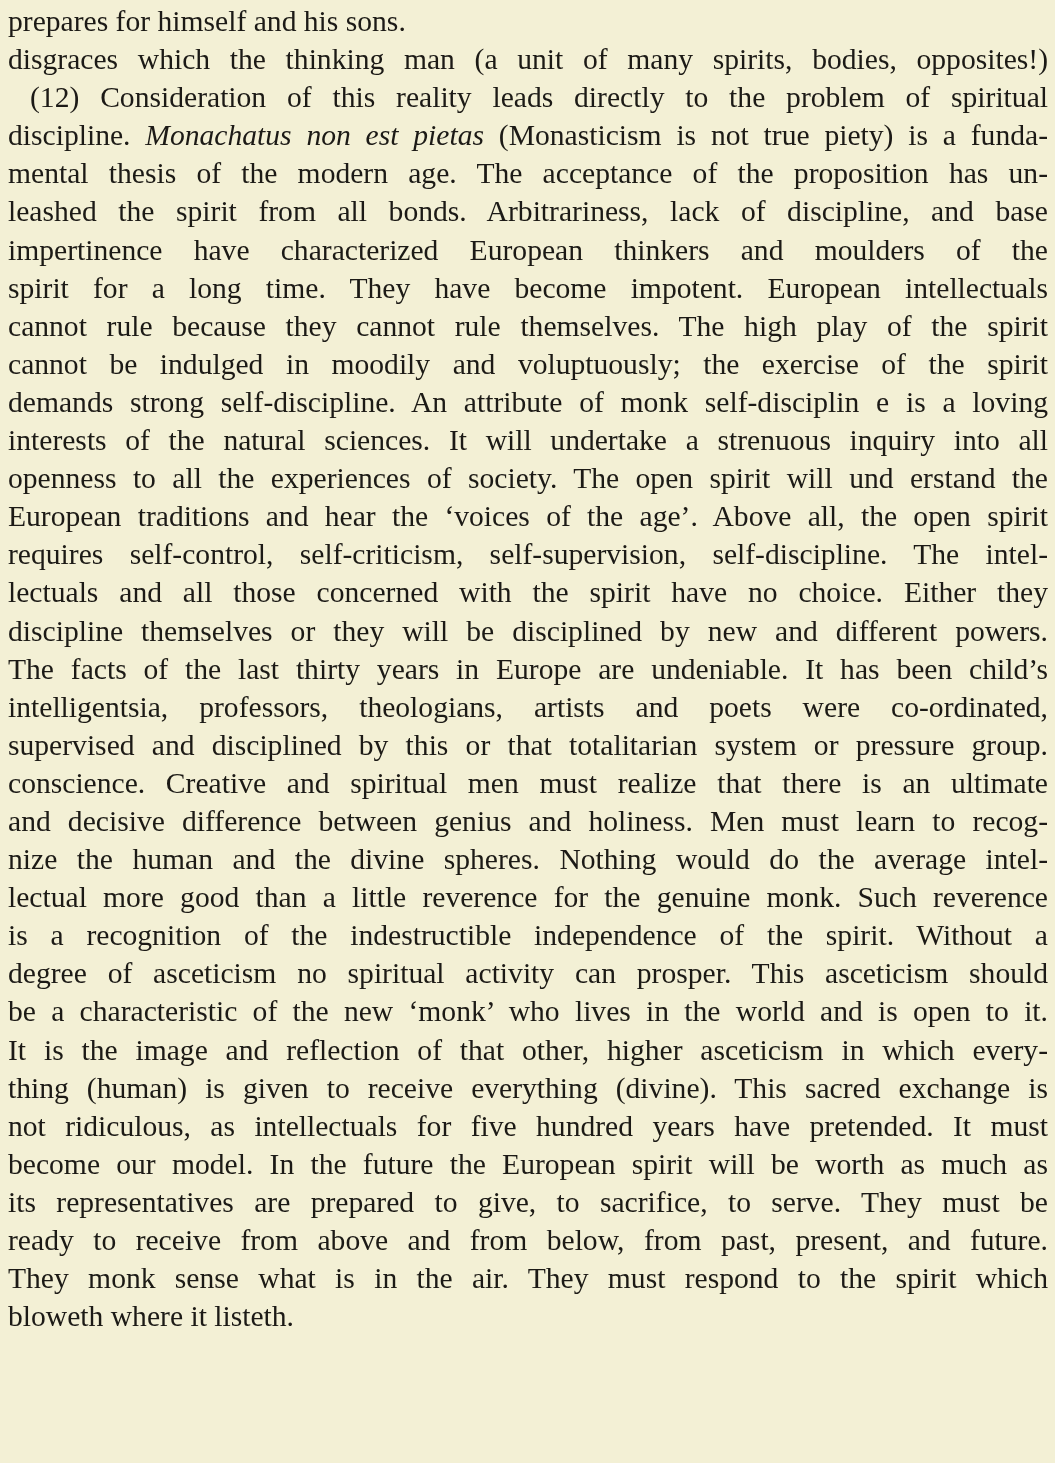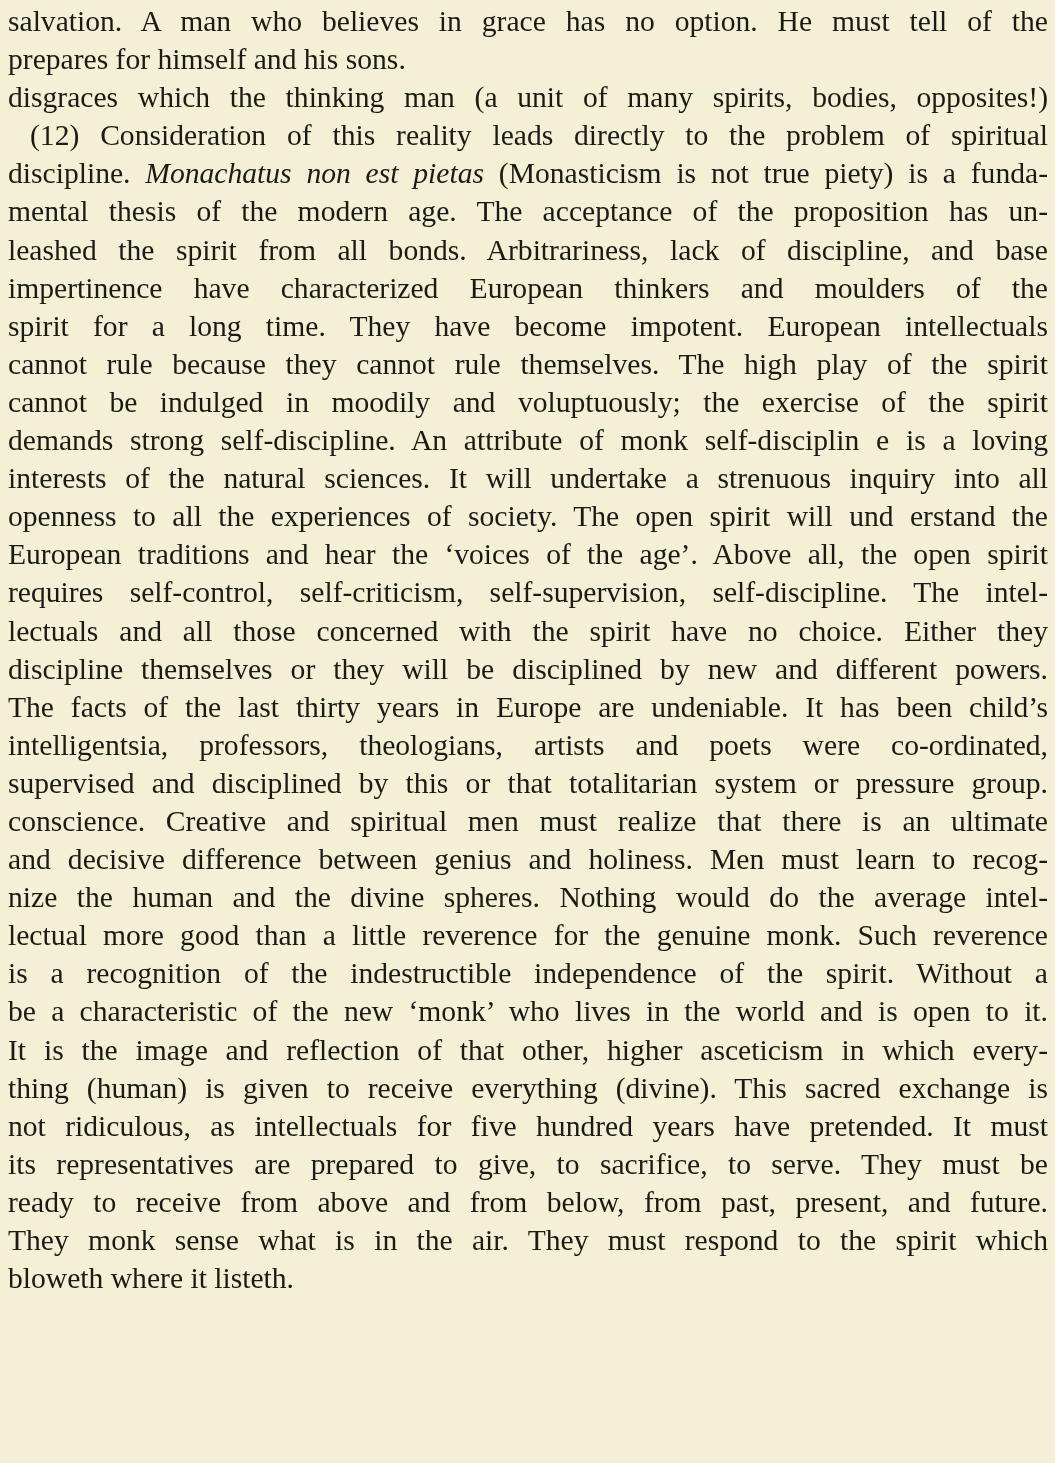--- a/index.html
+++ b/index.html
@@ -39,21 +39,20 @@
     }
     .line em {
       font-style: italic;
     }
   </style>
 </head>
 <body>
 
 <div class="page">
   <div>
-    <span class="line">salvation. A man who believes in grace has no option. He must tell of the</span>
     <span class="line last">prepares for himself and his sons.</span>
     <span class="line">disgraces which the thinking man (a unit of many spirits, bodies, opposites!)</span>
   </div>
   <div>
     <span class="line indent"><span>(12)</span><span> Consideration of this reality leads directly to the problem of spiritual</span></span>
     <span class="line"><span>discipline. </span><em>Monachatus non est pietas</em><span> (Monasticism is not true piety) is a funda-</span></span>
     <span class="line">mental thesis of the modern age. The acceptance of the proposition has un-</span>
     <span class="line">leashed the spirit from all bonds. Arbitrariness, lack of discipline, and base</span>
     <span class="line">impertinence have characterized European thinkers and moulders of the</span>
     <span class="line">spirit for a long time. They have become impotent. European intellectuals</span>
@@ -67,22 +66,24 @@
     <span class="line">lectuals and all those concerned with the spirit have no choice. Either they</span>
     <span class="line">discipline themselves or they will be disciplined by new and different powers.</span>
     <span class="line">The facts of the last thirty years in Europe are undeniable. It has been child’s</span>
     <span class="line">intelligentsia, professors, theologians, artists and poets were co-ordinated,</span>
     <span class="line">supervised and disciplined by this or that totalitarian system or pressure group.</span>
     <span class="line">conscience. Creative and spiritual men must realize that there is an ultimate</span>
     <span class="line">and decisive difference between genius and holiness. Men must learn to recog-</span>
     <span class="line">nize the human and the divine spheres. Nothing would do the average intel-</span>
     <span class="line">lectual more good than a little reverence for the genuine monk. Such reverence</span>
     <span class="line">is a recognition of the indestructible independence of the spirit. Without a</span>
+    <span class="line">degree of asceticism no spiritual activity can prosper. This asceticism should</span>
     <span class="line">be a characteristic of the new ‘monk’ who lives in the world and is open to it.</span>
     <span class="line">It is the image and reflection of that other, higher asceticism in which every-</span>
     <span class="line">thing (human) is given to receive everything (divine). This sacred exchange is</span>
     <span class="line">not ridiculous, as intellectuals for five hundred years have pretended. It must</span>
+    <span class="line">become our model. In the future the European spirit will be worth as much as</span>
     <span class="line">its representatives are prepared to give, to sacrifice, to serve. They must be</span>
     <span class="line">ready to receive from above and from below, from past, present, and future.</span>
     <span class="line">They monk sense what is in the air. They must respond to the spirit which</span>
     <span class="line last">bloweth where it listeth.</span>
   </div>
 </div>
 
 </body></html>

